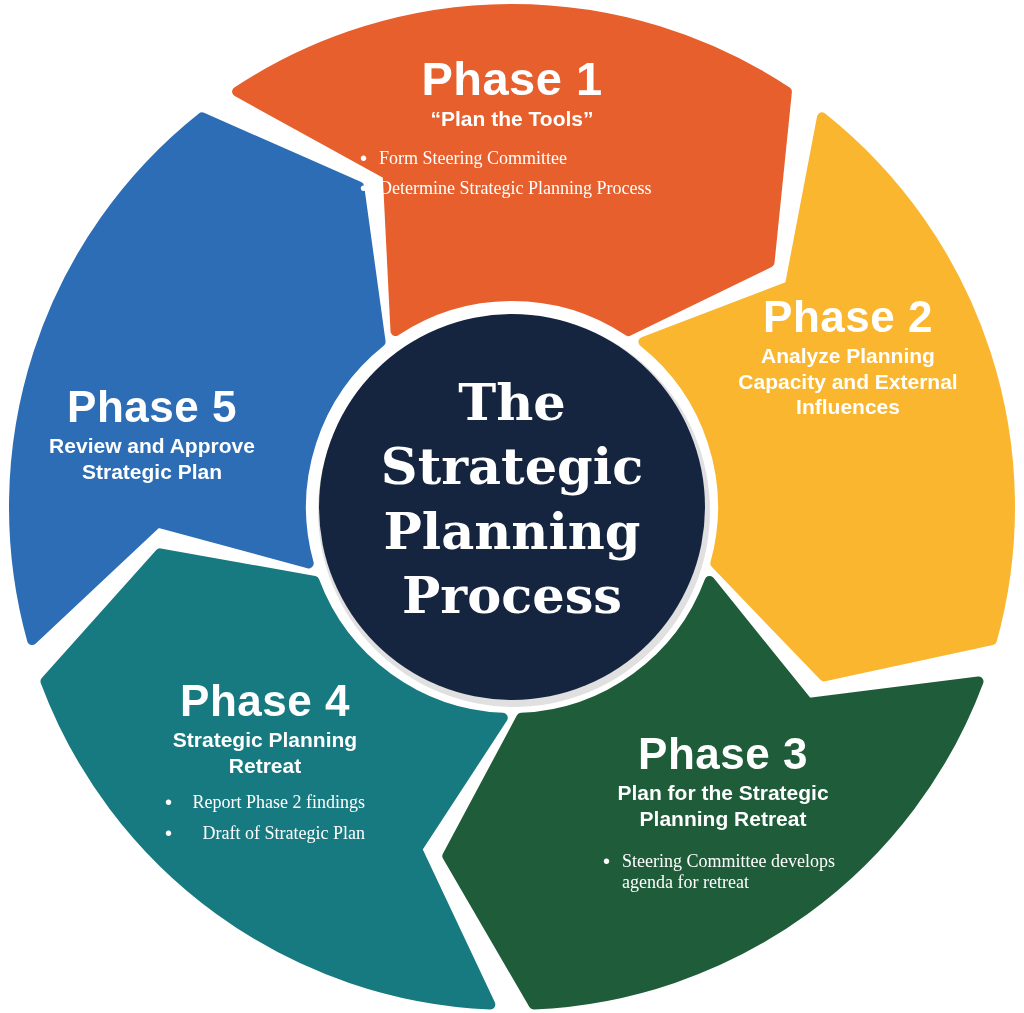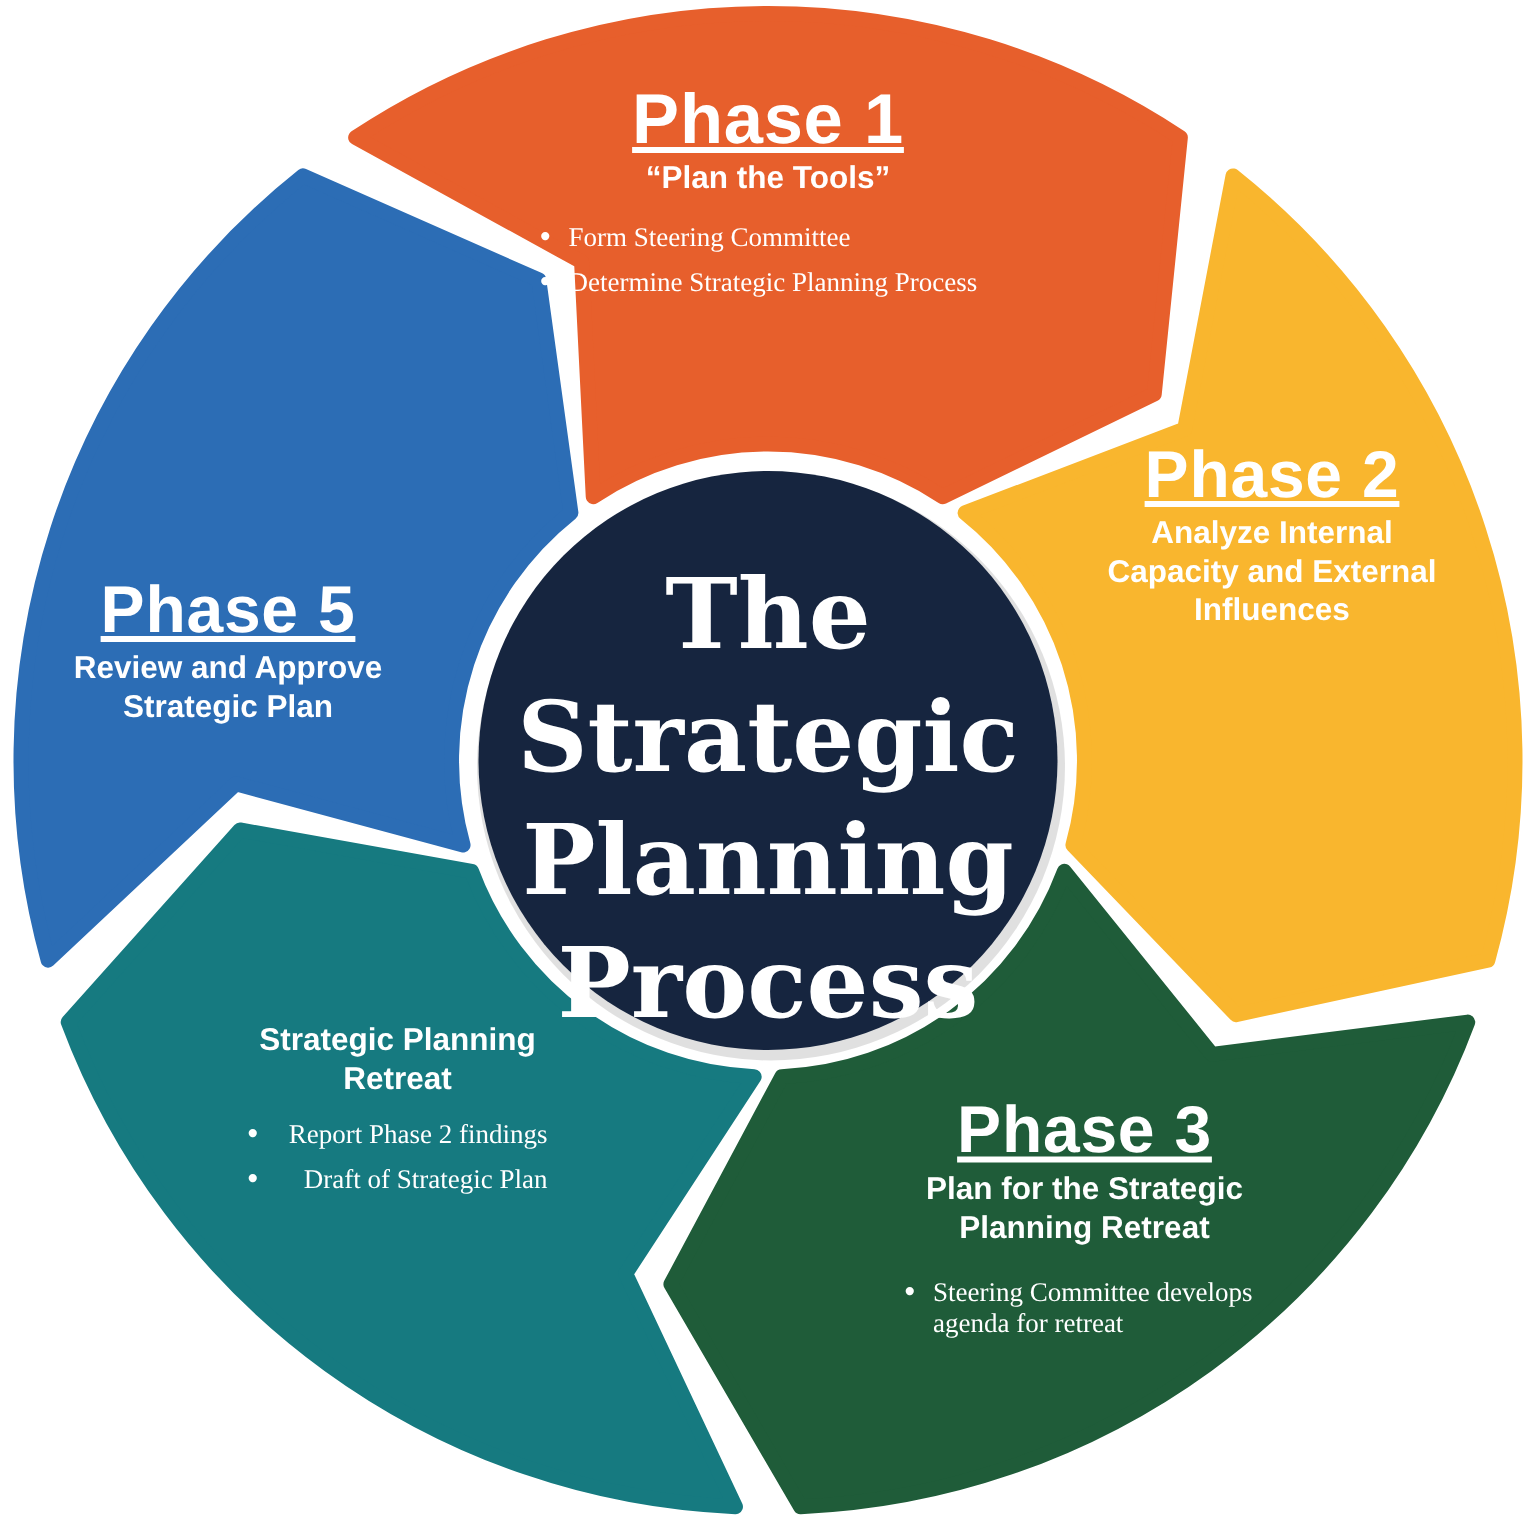--- a/index.html
+++ b/index.html
@@ -26,21 +26,20 @@
   }
   .phase {
     position: absolute;
     text-align: center;
   }
   .ph {
     font-size: 44px;
     font-weight: 800;
     line-height: 1.05;
     letter-spacing: 0.5px;
-    text-decoration: underline;
   }
   .p1 .ph { font-size: 47px; }
   .sub {
     font-size: 21px;
     font-weight: 700;
     line-height: 1.22;
     margin: 3px auto 0 auto;
   }
   .p2 .sub { max-width: 232px; }
   .p3 .sub { max-width: 236px; text-align: center; }
@@ -78,21 +77,21 @@
   .p4 .bullets { width: 202px; margin: 14px 0 0 48px; text-align: right; }
   .p5 { left: 27px;  top: 384px; width: 250px; }
   .center-text {
     position: absolute;
     left: 342px;
     top: 370px;
     width: 340px;
     text-align: center;
     font-family: "DejaVu Serif", serif;
     font-weight: 700;
-    font-size: 65px;
+    font-size: 51px;
     line-height: 1.26;
   }
 </style>
 </head>
 <body>
 
 <div class="stage">
 
   <svg class="wheel" viewBox="0 0 1024 1013">
     <g id="segments">
@@ -117,32 +116,33 @@
     <div class="ph">Phase 1</div>
     <div class="sub">“Plan the Tools”</div>
     <ul class="bullets">
       <li>Form Steering Committee</li>
       <li>Determine Strategic Planning Process</li>
     </ul>
   </div>
 
   <div class="phase p2">
     <div class="ph">Phase 2</div>
-    <div class="sub">Analyze Internal Capacity and External Influences</div>
+    <div class="sub">Analyze Planning Capacity and External Influences</div>
   </div>
 
   <div class="phase p3">
     <div class="ph">Phase 3</div>
     <div class="sub">Plan for the Strategic Planning Retreat</div>
     <ul class="bullets">
       <li>Steering Committee develops agenda for retreat</li>
     </ul>
   </div>
 
   <div class="phase p4">
+    <div class="ph">Phase 4</div>
     <div class="sub">Strategic Planning Retreat</div>
     <ul class="bullets">
       <li>Report Phase 2 findings</li>
       <li>Draft of Strategic Plan</li>
     </ul>
   </div>
 
   <div class="phase p5">
     <div class="ph">Phase 5</div>
     <div class="sub">Review and Approve Strategic Plan</div>

